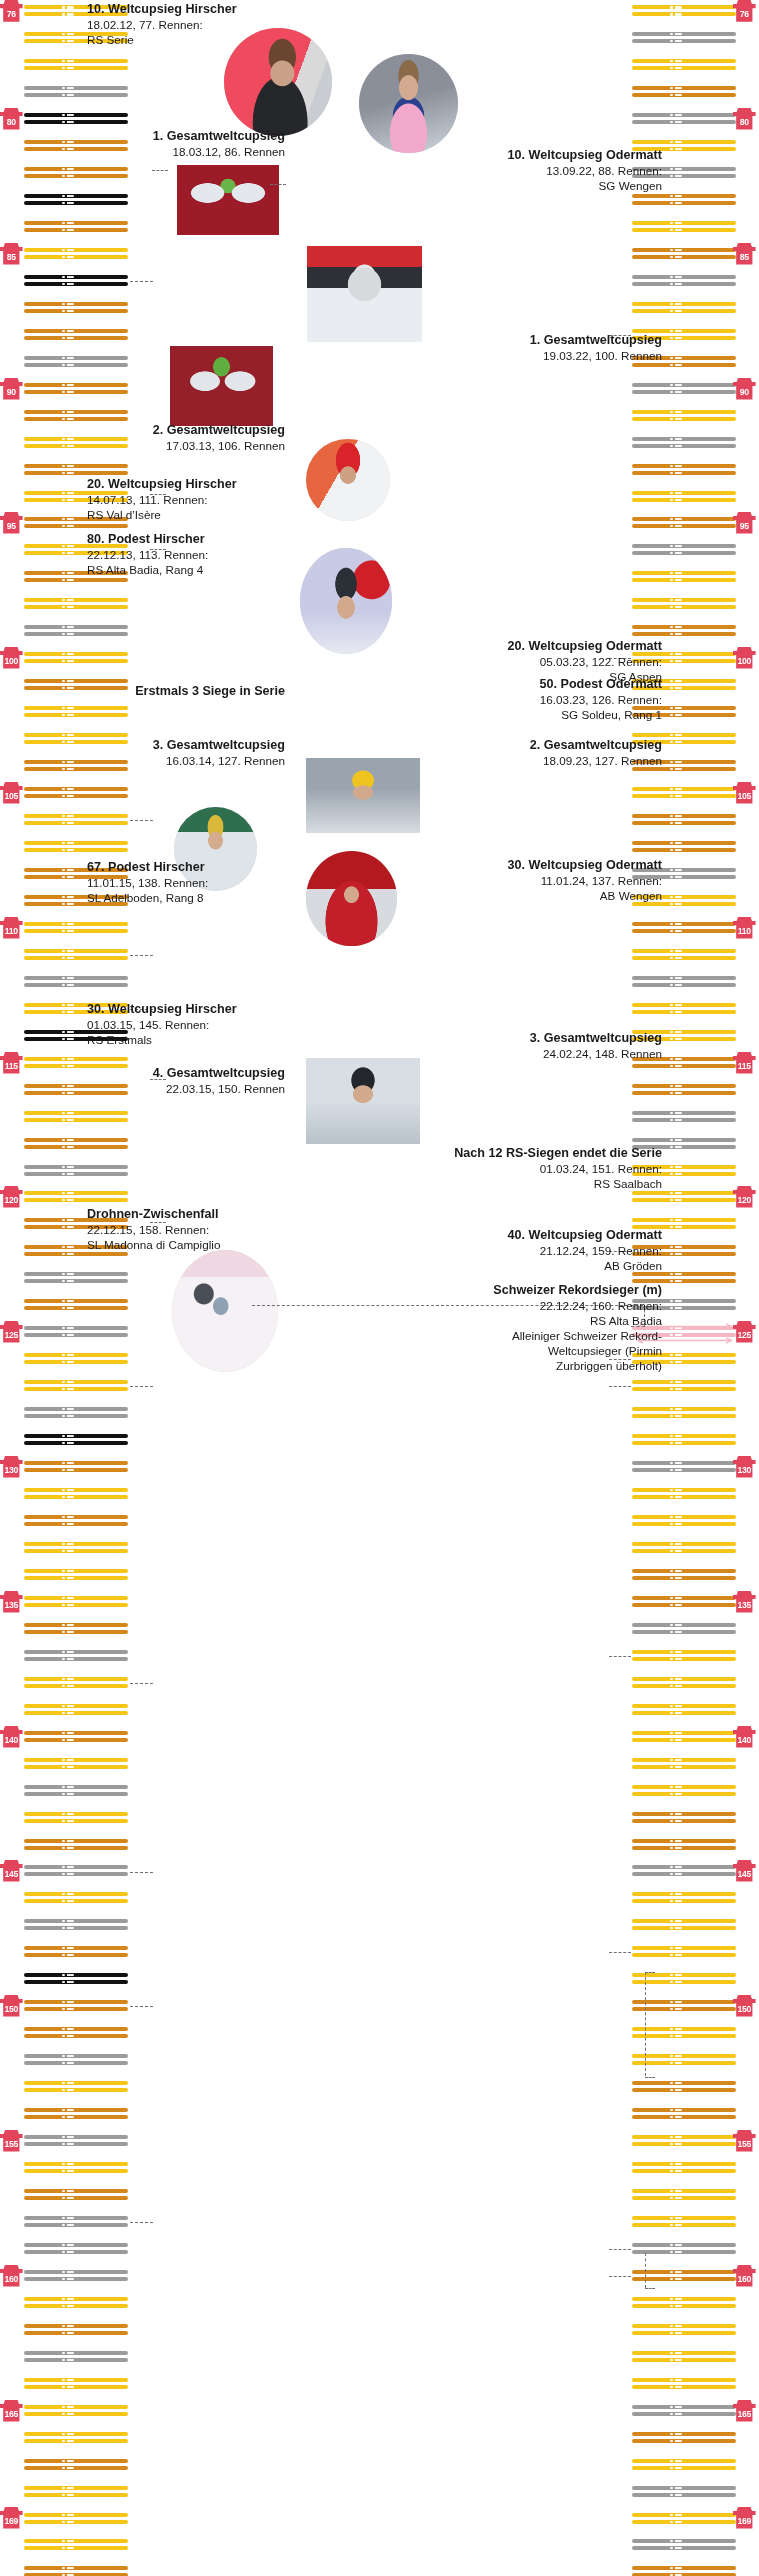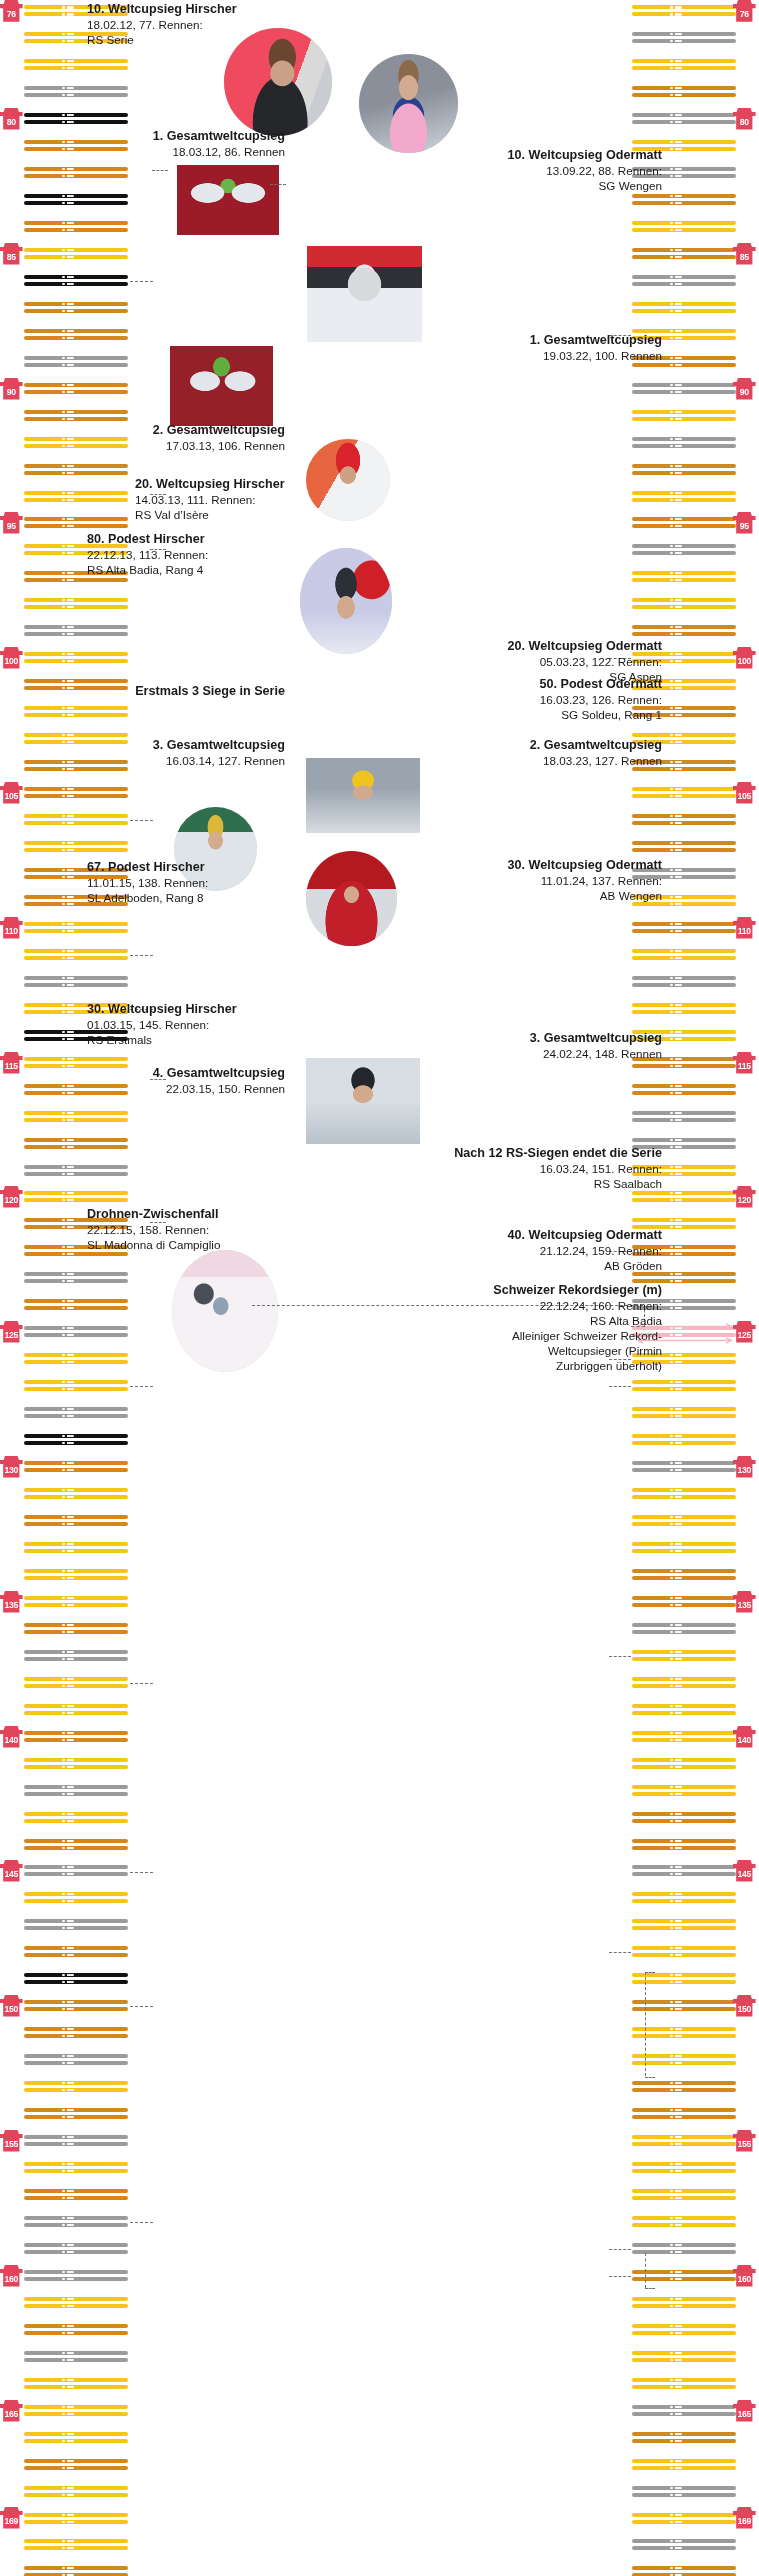--- a/index.html
+++ b/index.html
@@ -1027,23 +1027,23 @@
         <span class="ln">SG Wengen</span>
       </div>
       <div class="callout ca-right" style="left: 332px; top: 333px; width: 330px;">
         <span class="hl">1. Gesamtweltcupsieg</span>
         <span class="ln">19.03.22, 100. Rennen</span>
       </div>
       <div class="callout ca-right" style="left: 85px; top: 423px; width: 200px;">
         <span class="hl">2. Gesamtweltcupsieg</span>
         <span class="ln">17.03.13, 106. Rennen</span>
       </div>
-      <div class="callout ca-left" style="left: 87px; top: 477px; margin-left: 48px;">
+      <div class="callout ca-left" style="left: 87px; top: 477px;">
         <span class="hl">20. Weltcupsieg Hirscher</span>
-        <span class="ln">14.03.13, 111. Rennen:</span>
+        <span class="ln">14.07.13, 111. Rennen:</span>
         <span class="ln">RS Val d’Isère</span>
       </div>
       <div class="callout ca-left" style="left: 87px; top: 532px;">
         <span class="hl">80. Podest Hirscher</span>
         <span class="ln">22.12.13, 113. Rennen:</span>
         <span class="ln">RS Alta Badia, Rang 4</span>
       </div>
       <div class="callout ca-right" style="left: 332px; top: 639px; width: 330px;">
         <span class="hl">20. Weltcupsieg Odermatt</span>
         <span class="ln">05.03.23, 122. Rennen:</span>
@@ -1056,21 +1056,21 @@
         <span class="hl">50. Podest Odermatt</span>
         <span class="ln">16.03.23, 126. Rennen:</span>
         <span class="ln">SG Soldeu, Rang 1</span>
       </div>
       <div class="callout ca-right" style="left: 85px; top: 738px; width: 200px;">
         <span class="hl">3. Gesamtweltcupsieg</span>
         <span class="ln">16.03.14, 127. Rennen</span>
       </div>
       <div class="callout ca-right" style="left: 332px; top: 738px; width: 330px;">
         <span class="hl">2. Gesamtweltcupsieg</span>
-        <span class="ln">18.03.23, 127. Rennen</span>
+        <span class="ln">18.09.23, 127. Rennen</span>
       </div>
       <div class="callout ca-right" style="left: 332px; top: 858px; width: 330px;">
         <span class="hl">30. Weltcupsieg Odermatt</span>
         <span class="ln">11.01.24, 137. Rennen:</span>
         <span class="ln">AB Wengen</span>
       </div>
       <div class="callout ca-left" style="left: 87px; top: 860px;">
         <span class="hl">67. Podest Hirscher</span>
         <span class="ln">11.01.15, 138. Rennen:</span>
         <span class="ln">SL Adelboden, Rang 8</span>
@@ -1083,21 +1083,21 @@
       <div class="callout ca-right" style="left: 332px; top: 1031px; width: 330px;">
         <span class="hl">3. Gesamtweltcupsieg</span>
         <span class="ln">24.02.24, 148. Rennen</span>
       </div>
       <div class="callout ca-right" style="left: 85px; top: 1066px; width: 200px;">
         <span class="hl">4. Gesamtweltcupsieg</span>
         <span class="ln">22.03.15, 150. Rennen</span>
       </div>
       <div class="callout ca-right" style="left: 332px; top: 1146px; width: 330px;">
         <span class="hl">Nach 12 RS-Siegen endet die Serie</span>
-        <span class="ln">16.03.24, 151. Rennen:</span>
+        <span class="ln">01.03.24, 151. Rennen:</span>
         <span class="ln">RS Saalbach</span>
       </div>
       <div class="callout ca-left" style="left: 87px; top: 1207px;">
         <span class="hl">Drohnen-Zwischenfall</span>
         <span class="ln">22.12.15, 158. Rennen:</span>
         <span class="ln">SL Madonna di Campiglio</span>
       </div>
       <div class="callout ca-right" style="left: 332px; top: 1228px; width: 330px;">
         <span class="hl">40. Weltcupsieg Odermatt</span>
         <span class="ln">21.12.24, 159. Rennen:</span>

